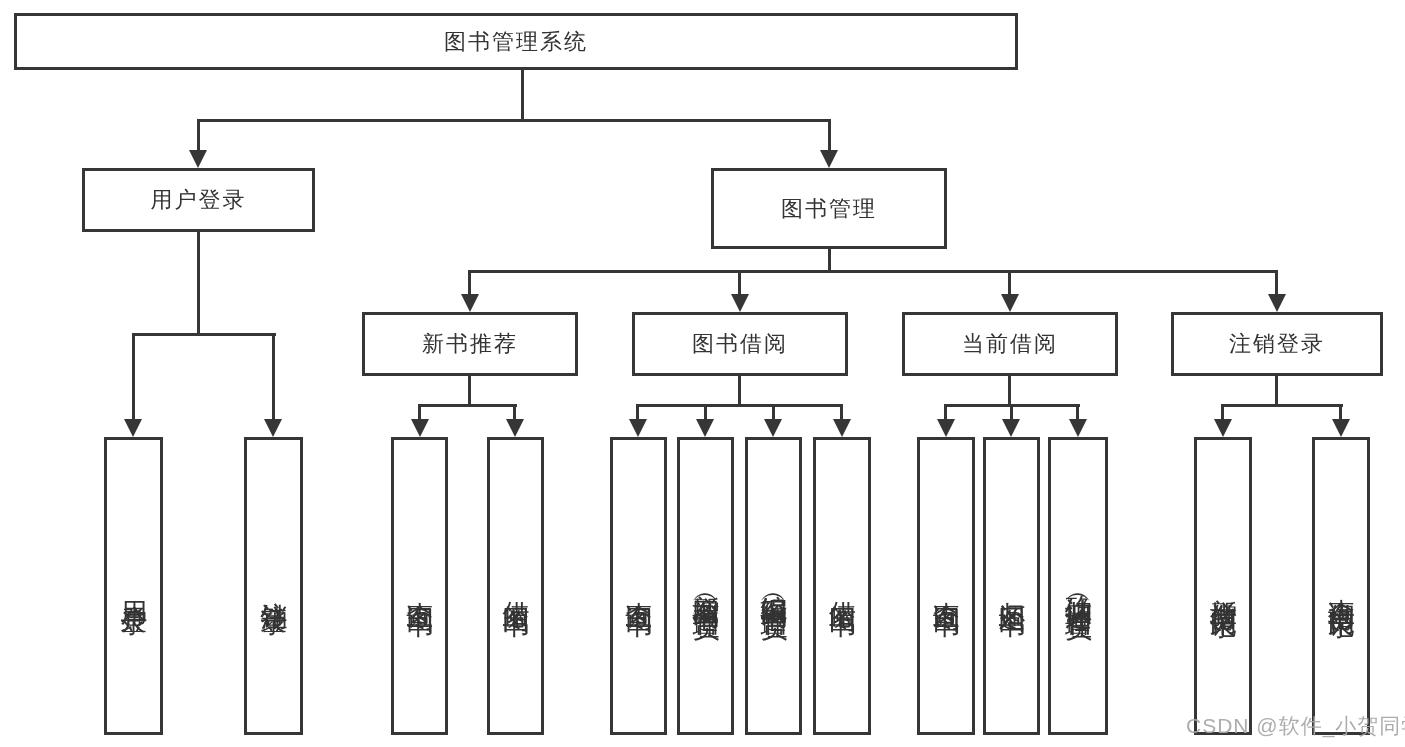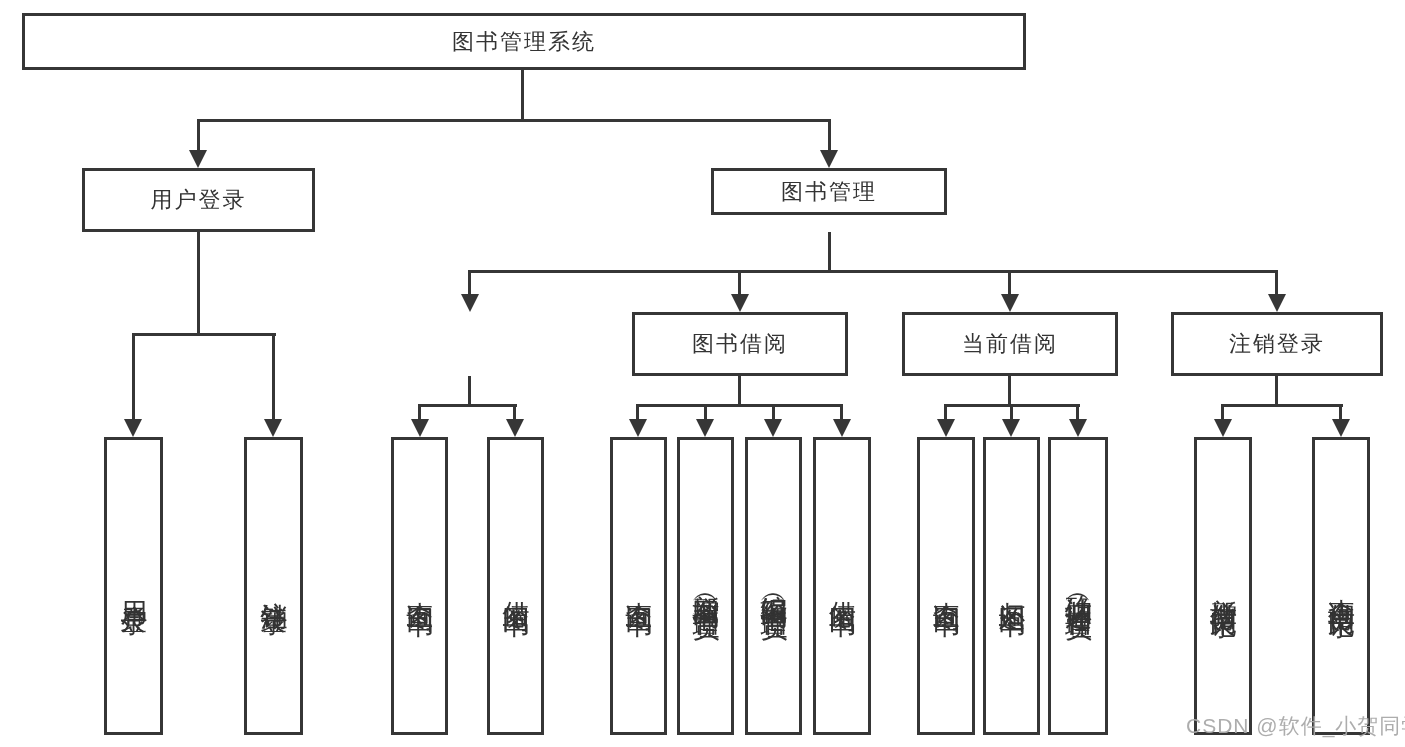--- a/index.html
+++ b/index.html
@@ -93,31 +93,34 @@
   <div class="vl" style="left:1076px;top:404px;height:17px"></div>
   <div class="arrow" style="left:1069px;top:419px"></div>
 
   <div class="vl" style="left:1275px;top:376px;height:31px"></div>
   <div class="hl" style="left:1221px;top:404px;width:122px"></div>
   <div class="vl" style="left:1221px;top:404px;height:17px"></div>
   <div class="arrow" style="left:1214px;top:419px"></div>
   <div class="vl" style="left:1339px;top:404px;height:17px"></div>
   <div class="arrow" style="left:1332px;top:419px"></div>
 
-  <div class="box" style="left:22px;top:13px;width:1004px;height:57px">
+  <div class="box" style="left:14px;top:13px;width:1004px;height:57px">
     <span class="hlabel">图书管理系统</span>
   </div>
 
   <div class="box" style="left:82px;top:168px;width:233px;height:64px">
     <span class="hlabel">用户登录</span>
   </div>
-  <div class="box" style="left:711px;top:168px;width:236px;height:47px">
+  <div class="box" style="left:711px;top:168px;width:236px;height:81px">
     <span class="hlabel">图书管理</span>
   </div>
 
+  <div class="box" style="left:362px;top:312px;width:216px;height:64px">
+    <span class="hlabel">新书推荐</span>
+  </div>
   <div class="box" style="left:902px;top:312px;width:216px;height:64px">
     <span class="hlabel">当前借阅</span>
   </div>
   <div class="box" style="left:632px;top:312px;width:216px;height:64px">
     <span class="hlabel">图书借阅</span>
   </div>
   <div class="box" style="left:1171px;top:312px;width:212px;height:64px">
     <span class="hlabel">注销登录</span>
   </div>
 

